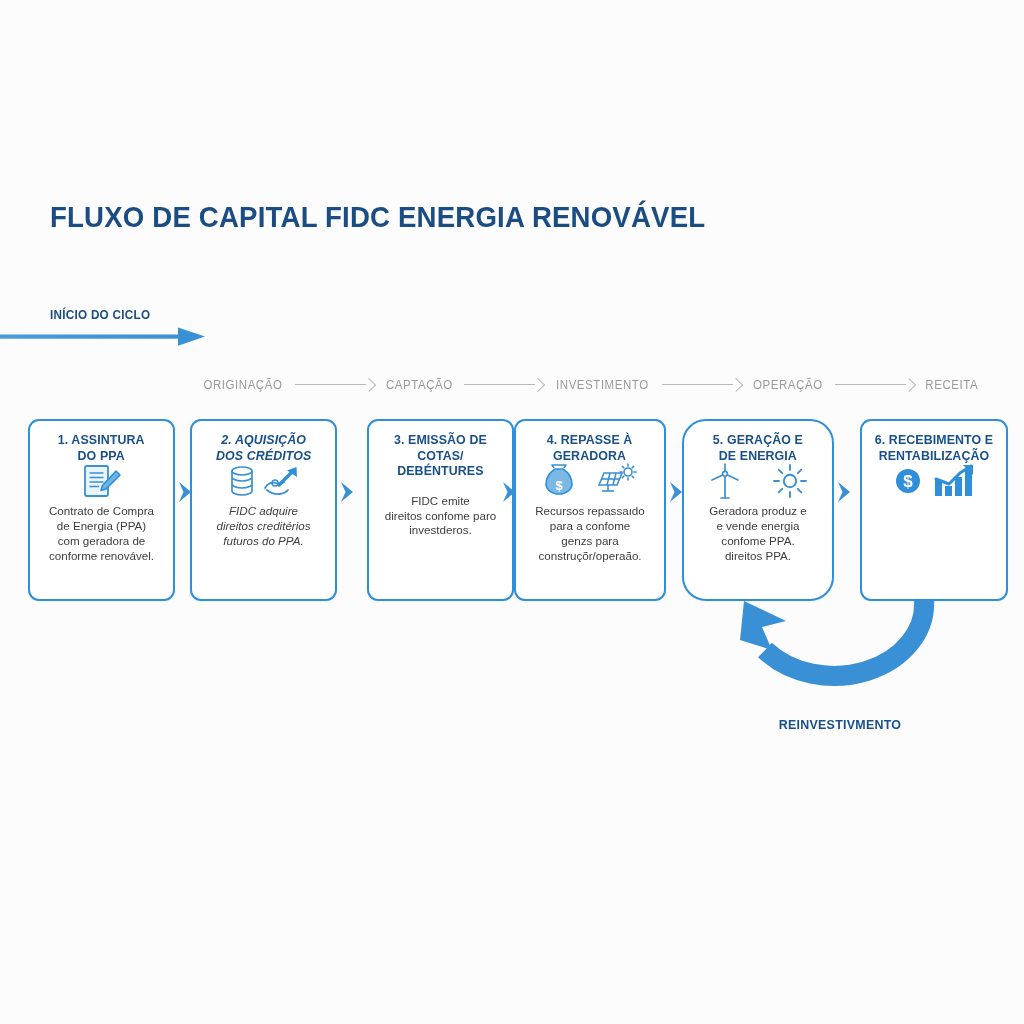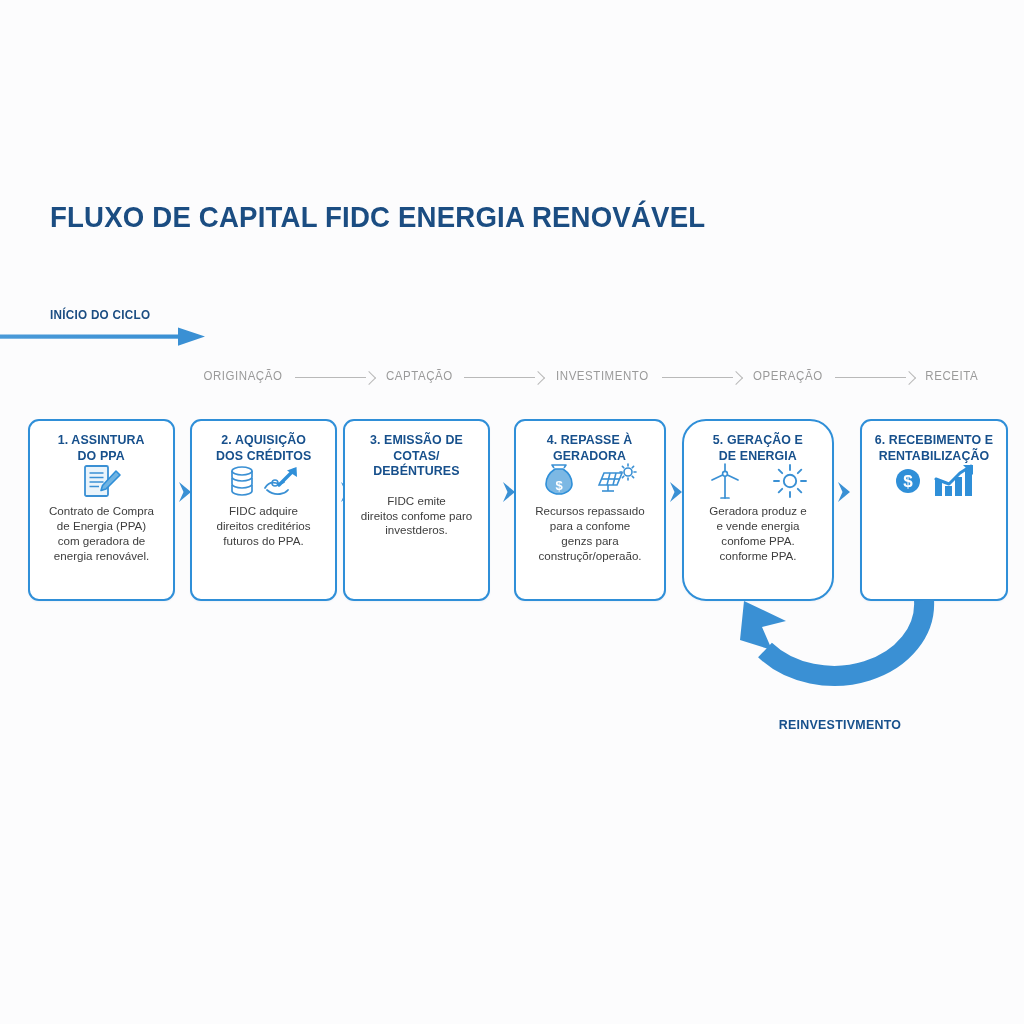--- a/index.html
+++ b/index.html
@@ -55,25 +55,25 @@
     left: 0px;
     top: 320px;
     width: 212px;
     height: 36px;
   }
 
   
   .phase-strip {
     position: absolute;
     left: 200px;
-    top: 357px;
+    top: 378px;
     width: 780px;
     height: 26px;
     display: flex;
-    align-items: flex-end;
+    align-items: flex-start;
     justify-content: space-between;
   }
   .phase-label {
     font-size: 12.5px;
     color: #9a9a9a;
     letter-spacing: 0.6px;
     font-weight: 500;
     white-space: nowrap;
     transform: scaleX(0.92);
   }
@@ -243,29 +243,29 @@
             <line x1="7.5" y1="15.5" x2="21.5" y2="15.5" stroke="#3a90d4" stroke-width="1.5"></line>
             <line x1="7.5" y1="20" x2="21.5" y2="20" stroke="#3a90d4" stroke-width="1.5"></line>
             <line x1="7.5" y1="24.5" x2="17" y2="24.5" stroke="#3a90d4" stroke-width="1.5"></line>
             <path d="M34 9 L38 13 L24 27 L19 28.5 L20.5 23.5 Z" fill="#6fb3e2" stroke="#2f8fd8" stroke-width="1.6" stroke-linejoin="round"></path>
           </svg>
         </span>
       </div>
       <div class="card-body">Contrato de Compra
 de Energia (PPA)
 com geradora de
-energia renovável.</div>
+conforme renovável.</div>
     </div>
     <div class="connector" style="left:149px;">
       <svg width="16" height="22" viewBox="0 0 16 22" xmlns="http://www.w3.org/2000/svg">
         <path d="M2 1 L14 11 L2 21 L6.5 11 Z" fill="#3a90d4"></path>
       </svg>
     </div>
 
-    <div class="card" style="left:162px;">
+    <div class="card" style="left:162px;font-style:italic;">
       <div class="card-title">2. AQUISIÇÃO
 DOS CRÉDITOS</div>
       <div class="card-icons">
         <span>
           <svg width="26" height="34" viewBox="0 0 26 34" xmlns="http://www.w3.org/2000/svg">
             <ellipse cx="13" cy="7" rx="10" ry="4" fill="#ffffff" stroke="#3a90d4" stroke-width="1.7"></ellipse>
             <path d="M3 7 v6 a10 4 0 0 0 20 0 V7" fill="none" stroke="#3a90d4" stroke-width="1.7"></path>
             <path d="M3 14 v6 a10 4 0 0 0 20 0 v-6" fill="none" stroke="#3a90d4" stroke-width="1.7"></path>
             <path d="M3 21 v6 a10 4 0 0 0 20 0 v-6" fill="none" stroke="#3a90d4" stroke-width="1.7"></path>
           </svg>
@@ -283,21 +283,21 @@
       <div class="card-body">FIDC adquire
 direitos creditérios
 futuros do PPA.</div>
     </div>
     <div class="connector" style="left:311px;">
       <svg width="16" height="22" viewBox="0 0 16 22" xmlns="http://www.w3.org/2000/svg">
         <path d="M2 1 L14 11 L2 21 L6.5 11 Z" fill="#3a90d4"></path>
       </svg>
     </div>
 
-    <div class="card no-icon" style="left:315px;">
+    <div class="card no-icon" style="left:339px;">
       <div class="card-title">3. EMISSÃO DE
 COTAS/
 DEBÉNTURES</div>
       <div class="card-icons"></div>
       <div class="card-body">FIDC emite
 direitos confome paro
 investderos.</div>
     </div>
     <div class="connector" style="left:473px;">
       <svg width="16" height="22" viewBox="0 0 16 22" xmlns="http://www.w3.org/2000/svg">
@@ -379,21 +379,21 @@
               <line x1="25.8" y1="25.8" x2="29.3" y2="29.3"></line>
               <line x1="29.3" y1="6.7" x2="25.8" y2="10.2"></line>
               <line x1="10.2" y1="25.8" x2="6.7" y2="29.3"></line>
             </g>
           </svg>
         </span>
       </div>
       <div class="card-body">Geradora produz e
 e vende energia
 confome PPA.
-conforme PPA.</div>
+direitos PPA.</div>
     </div>
     <div class="connector" style="left:808px;">
       <svg width="16" height="22" viewBox="0 0 16 22" xmlns="http://www.w3.org/2000/svg">
         <path d="M2 1 L14 11 L2 21 L6.5 11 Z" fill="#3a90d4"></path>
       </svg>
     </div>
 
     <div class="card" style="left:832px; width:148px;">
       <div class="card-title">6. RECEBIMENTO E
 RENTABILIZAÇÃO</div>

